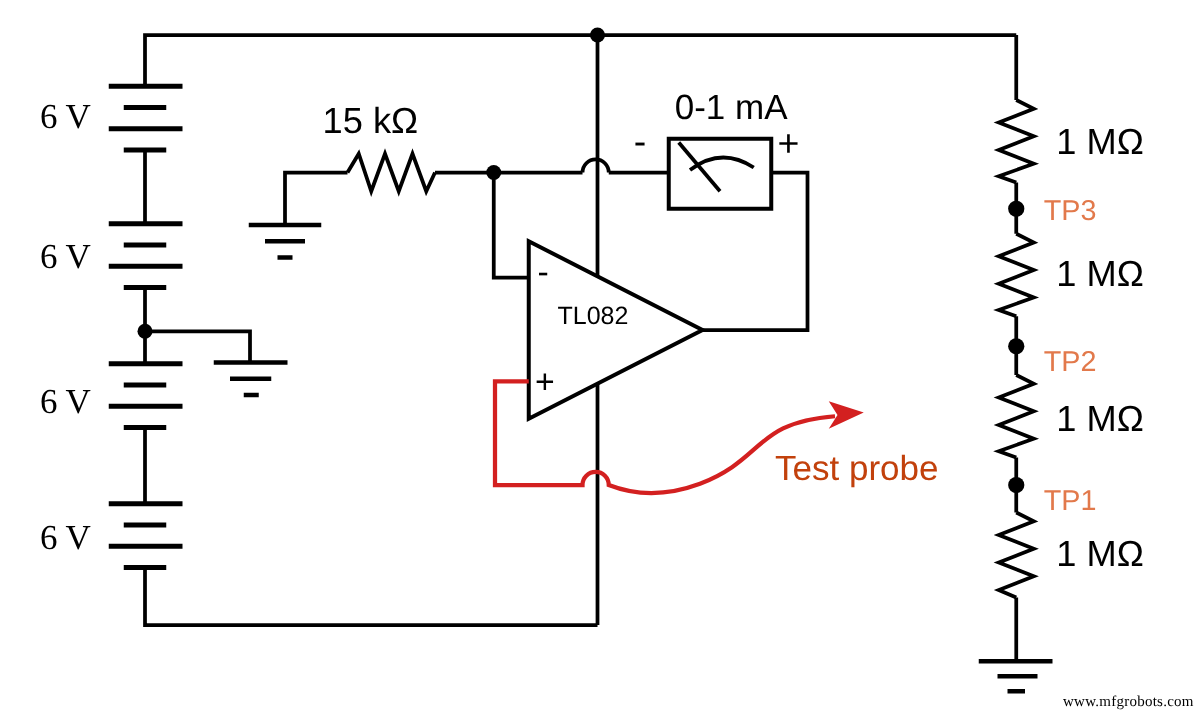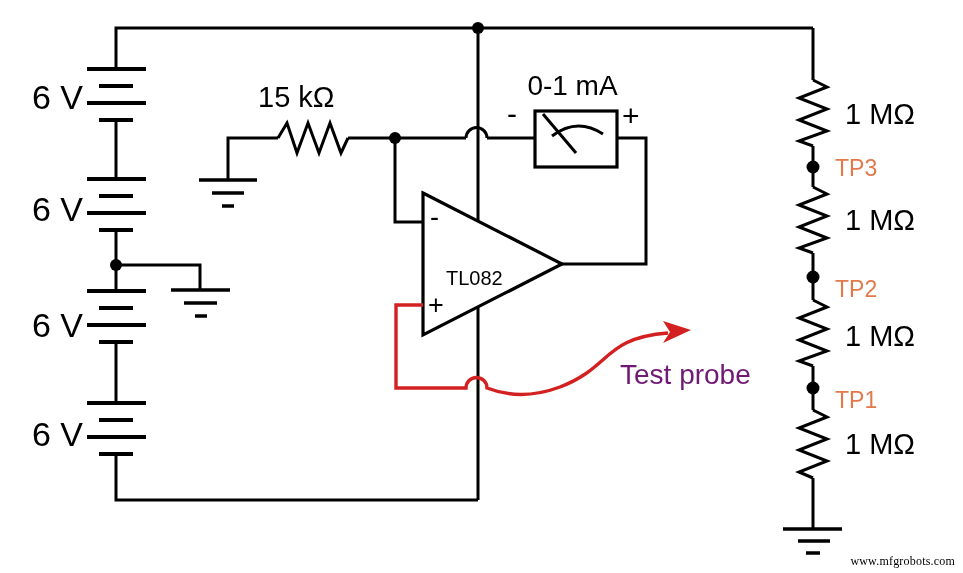--- a/index.html
+++ b/index.html
@@ -11,28 +11,28 @@
     overflow:hidden;
   }
   .canvas svg{position:absolute;left:0;top:0;}
   .lbl{
     position:absolute;
     color:#000;
     line-height:1.0;
     white-space:nowrap;
     user-select:none;
   }
-  .lbl-batt{font-size:34px;}
+  .lbl-batt{font-size:28px;font-family:Liberation Serif, serif;}
   .lbl-res{font-size:29px;}
   .lbl-meter-range{font-size:28px;}
   .lbl-sign{font-size:30px;font-weight:400;}
   .lbl-opamp-sign{font-size:27px;}
   .lbl-part{font-size:20px;}
   .lbl-tp{font-size:23px;color:#e2794b;text-align:center;}
-  .lbl-probe{font-size:28px;color:#701a75;}
+  .lbl-probe{font-size:28px;color:#c2410c;}
   .lbl-watermark{
     font-family:"Liberation Serif",serif;
     font-size:12px;
     color:#000;
     letter-spacing:0.2px;
   }
 </style>
 </head>
 <body>
 
@@ -125,27 +125,27 @@
     </g>
   </svg>
 
   <div class="lbl lbl-batt" style="left:32px;top:80px;">6 V</div>
   <div class="lbl lbl-batt" style="left:32px;top:192px;">6 V</div>
   <div class="lbl lbl-batt" style="left:32px;top:308px;">6 V</div>
   <div class="lbl lbl-batt" style="left:32px;top:417px;">6 V</div>
 
   <div class="lbl lbl-res" style="left:258px;top:83px;width:115px;">15 kΩ</div>
 
-  <div class="lbl lbl-meter-range" style="left:515px;top:72px;width:115px;text-align:center;">0-1 mA</div>
+  <div class="lbl lbl-meter-range" style="left:515px;top:72px;width:115px;text-align:right;">0-1 mA</div>
   <div class="lbl lbl-sign" style="left:507px;top:99px;">-</div>
   <div class="lbl lbl-sign" style="left:622px;top:101px;">+</div>
 
   <div class="lbl lbl-opamp-sign" style="left:430px;top:204px;">-</div>
   <div class="lbl lbl-opamp-sign" style="left:428px;top:292px;">+</div>
-  <div class="lbl lbl-part" style="left:446px;top:268px;">TL082</div>
+  <div class="lbl lbl-part" style="left:446px;top:243px;">TL082</div>
 
   <div class="lbl lbl-res" style="left:845px;top:100px;">1 MΩ</div>
   <div class="lbl lbl-res" style="left:845px;top:206px;">1 MΩ</div>
   <div class="lbl lbl-res" style="left:845px;top:322px;">1 MΩ</div>
   <div class="lbl lbl-res" style="left:845px;top:430px;">1 MΩ</div>
 
   <div class="lbl lbl-tp" style="left:835px;top:157px;">TP3</div>
   <div class="lbl lbl-tp" style="left:835px;top:267px;margin-top:11px;">TP2</div>
   <div class="lbl lbl-tp" style="left:835px;top:389px;">TP1</div>
 

